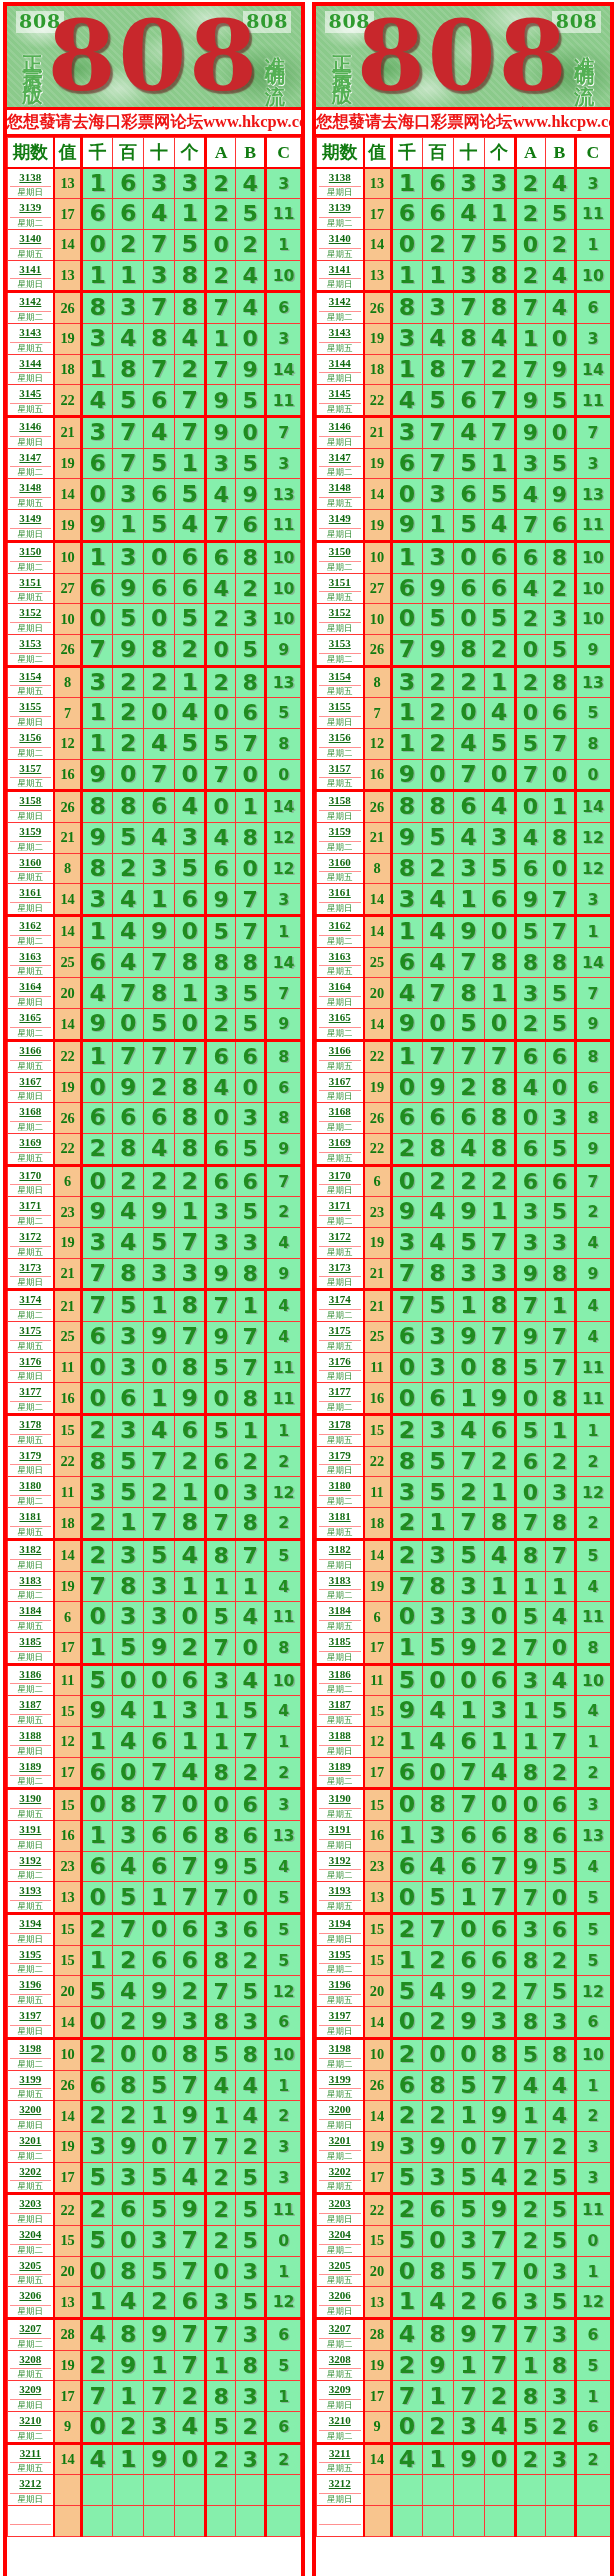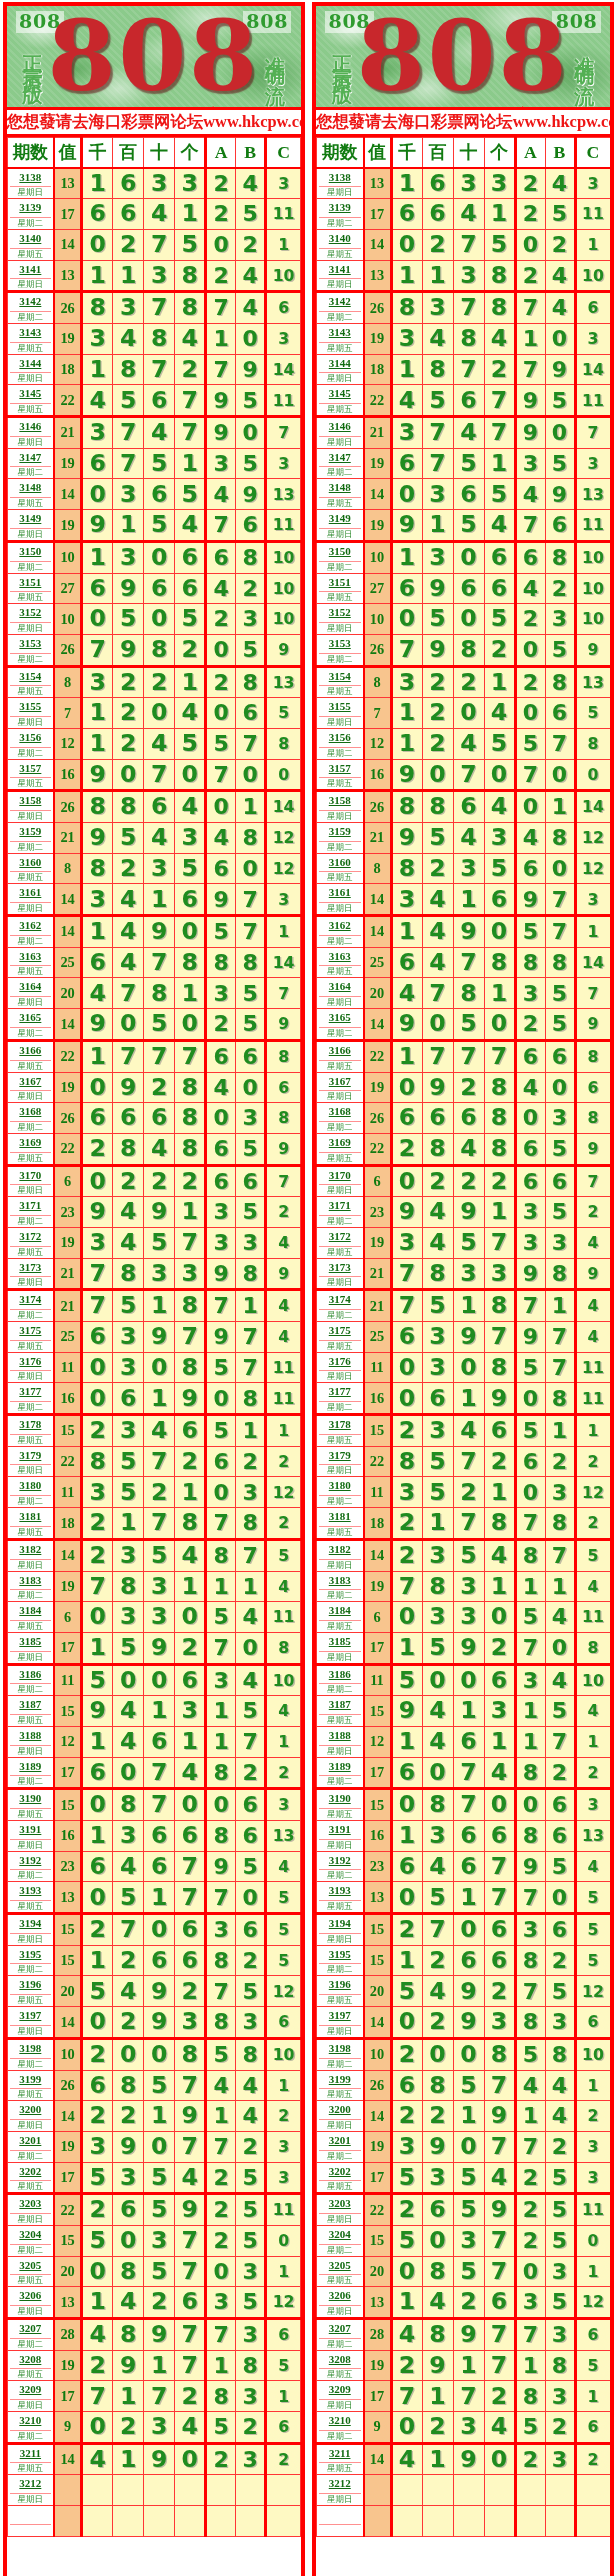--- a/index.html
+++ b/index.html
@@ -55,21 +55,21 @@
   }
 
   
   .notice{
     height:23.6px;line-height:23.6px;border-top:3.9px solid #ff0000;border-bottom:3.3px solid #ff0000;
     text-align:center;color:#ee1515;font-size:16.4px;font-weight:bold;white-space:nowrap;
     background:#fff;font-family:"Liberation Serif",serif;
   }
 
   
-  table.grid{border-collapse:collapse;table-layout:fixed;width:294px;background:#fef9c3;}
+  table.grid{border-collapse:collapse;table-layout:fixed;width:294px;background:#86efac;}
   table.grid th, table.grid td{padding:0;border:1.3px solid #ff3535;text-align:center;vertical-align:middle;overflow:hidden;}
   table.grid thead th{
     height:29px;border-bottom:2.6px solid #ff0000;color:#117b11;font-weight:bold;
     font-size:17.7px;background:#fff;font-family:"Liberation Serif",serif;
   }
   th.h0{font-size:14.4px;}
   th.h1{background:#f8c58e;font-size:14.4px;}
   th.h6,th.h7,th.h8{font-size:15.7px;}
   table.grid td{height:29.5px;}
   td.pc{background:#fff;}

